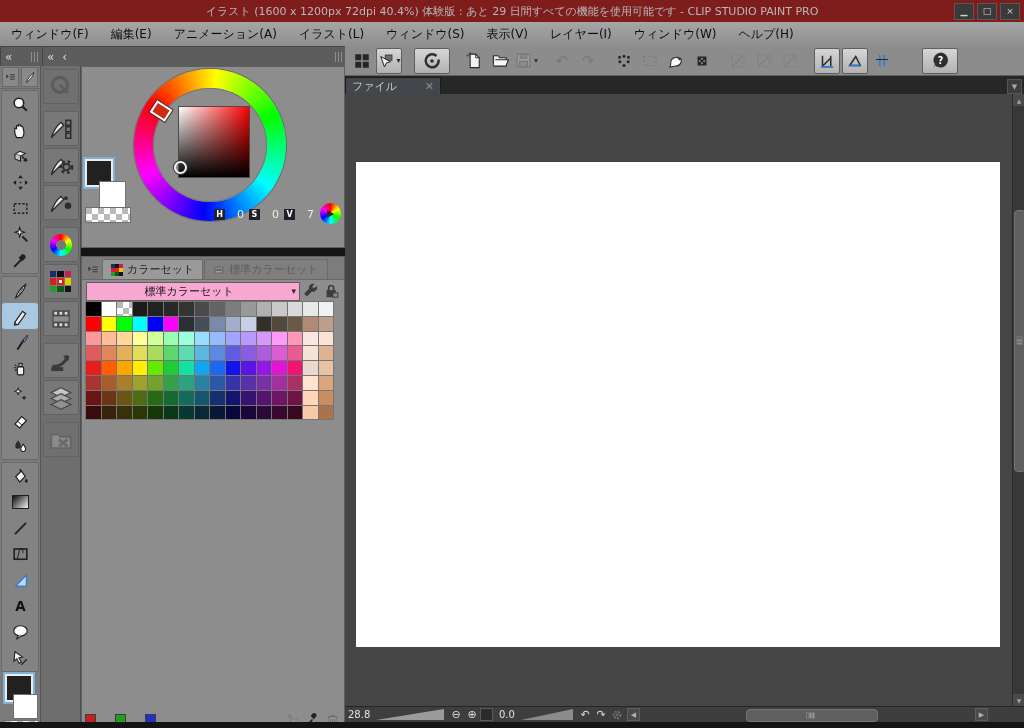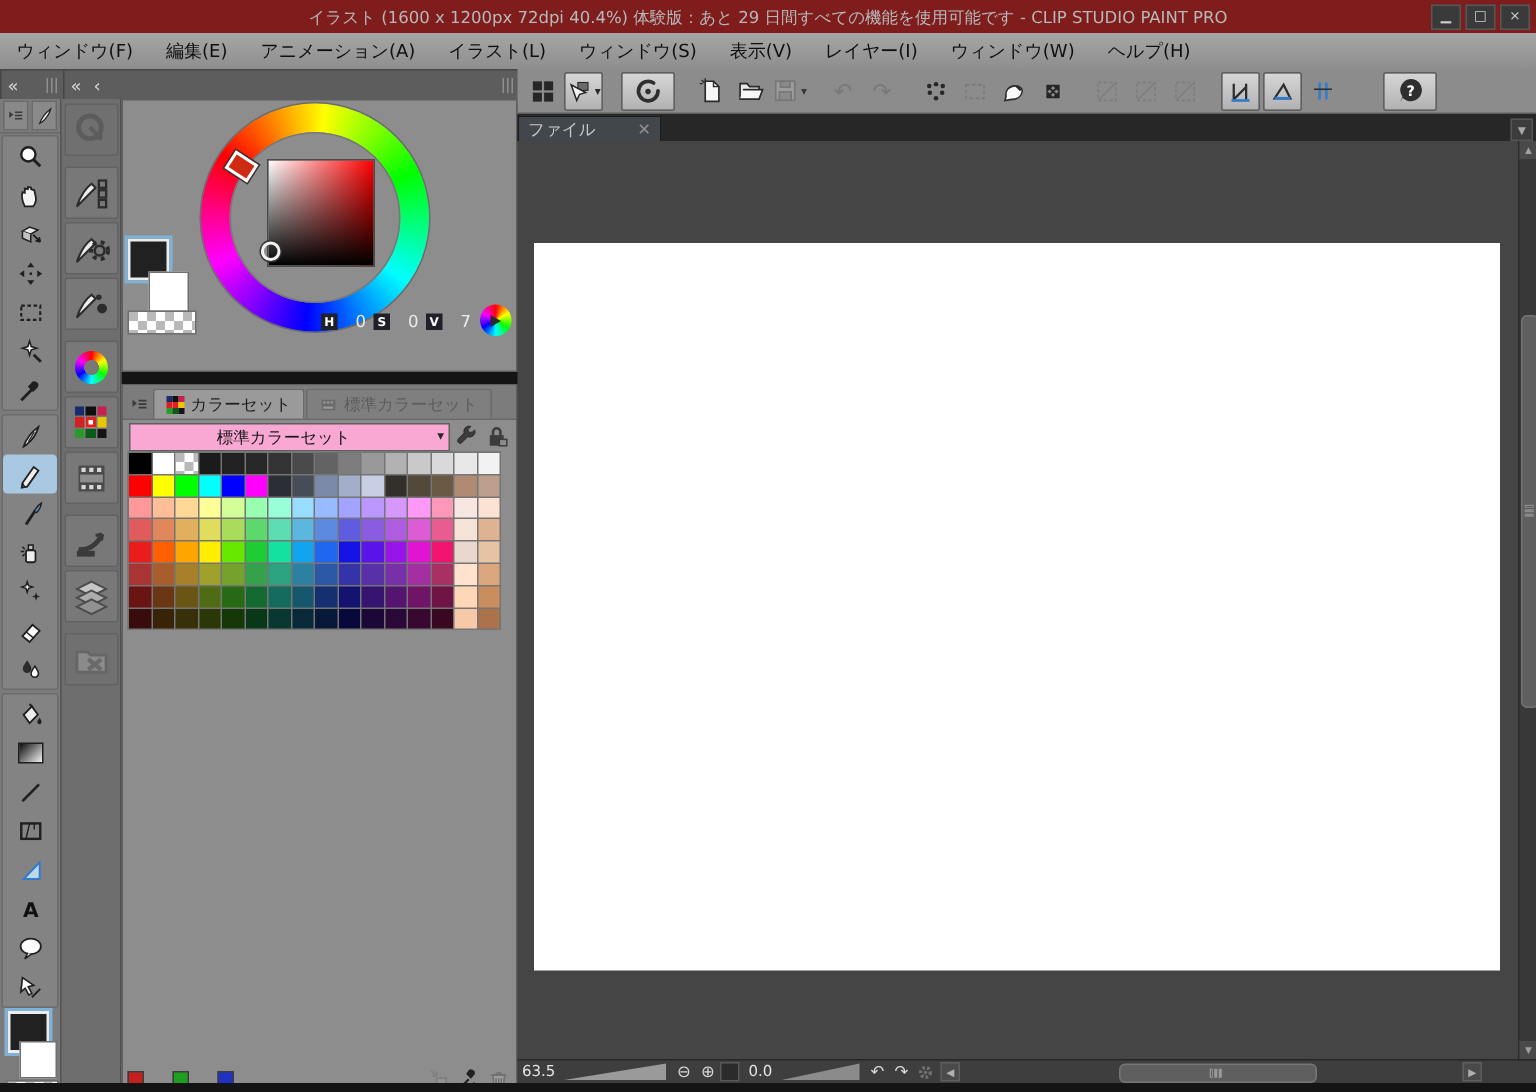--- a/index.html
+++ b/index.html
@@ -821,21 +821,21 @@
   <div id="whitecanvas"></div>
 </div>
 
 <div class="abs" id="vscroll">
   <span class="sbtn" style="top:0">▲</span>
   <span id="vthumb"></span>
   <span class="sbtn" style="top:600px">▼</span>
 </div>
 
 <div class="abs" id="statusbar">
-  <span style="margin-left:3px;min-width:26px">63.5</span>
+  <span style="margin-left:3px;min-width:26px">28.8</span>
   <span class="wedge"></span>
   <span class="sico">⊖</span>
   <span class="sico">⊕</span>
   <span class="sico dark"></span>
   <span style="margin-left:6px;min-width:20px">0.0</span>
   <span class="wedge small"></span>
   <span class="sico">↶</span>
   <span class="sico">↷</span>
   <span class="sico dis">
     <svg width="14" height="14" viewBox="0 0 24 24" style="margin:0 auto">

